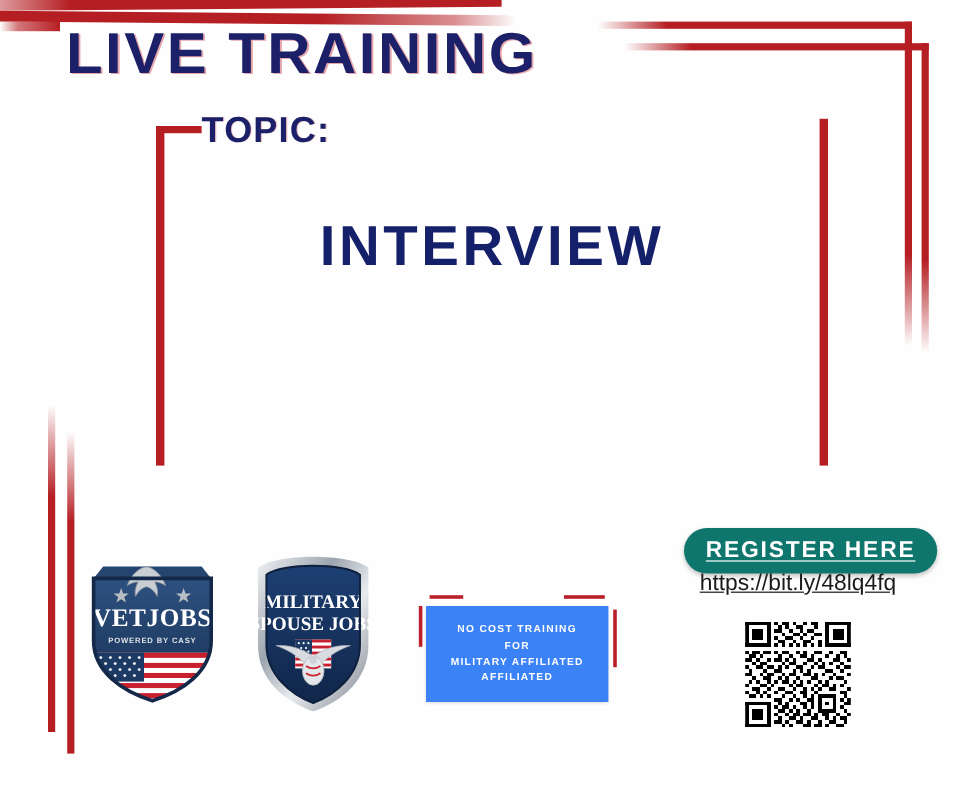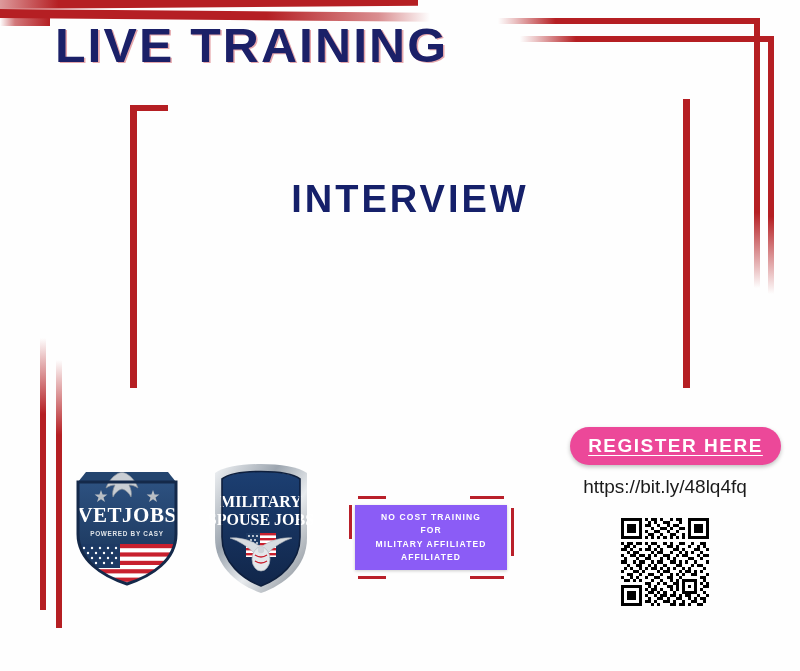--- a/index.html
+++ b/index.html
@@ -58,50 +58,50 @@
   }
   .topic-label{
     position:absolute;left:168px;top:92px;
     font-size:30px;font-weight:bold;letter-spacing:1px;
     color:#1b2068;white-space:nowrap;
     text-shadow:1px .5px 0 rgba(200,60,70,.3);
   }
   .topic-title{
     position:absolute;left:137px;top:178px;width:546px;
     text-align:center;color:#15206a;
-    font-size:38px;font-weight:bold;line-height:1.14;
+    font-size:47px;font-weight:bold;line-height:1.14;
     letter-spacing:3px;
   }
 
   
   .register-btn{
-    position:absolute;left:570px;top:427px;width:211px;height:38px;
-    background:#ec4899;border-radius:22px;
+    position:absolute;left:570px;top:440px;width:211px;height:38px;
+    background:#0f766e;border-radius:22px;
     display:flex;align-items:center;justify-content:center;
     box-shadow:0 2px 4px rgba(0,0,0,.25);
     cursor:pointer;
   }
   .register-btn span{
     color:#ffffff;font-size:19px;font-weight:bold;letter-spacing:1.5px;
     text-decoration:underline;text-underline-offset:3px;
   }
   .reg-url{
     position:absolute;left:570px;top:476px;width:190px;text-align:center;
-    font-size:19px;color:#1a1a1a;
+    font-size:19px;color:#1a1a1a;text-decoration:underline;
     white-space:nowrap;cursor:pointer;
   }
 
   
   .qr-wrap{position:absolute;left:621px;top:518px;width:88px;height:88px;background:#fff;}
   .qr-wrap svg{display:block;width:88px;height:88px;}
 
   
   .banner{
-    position:absolute;left:355px;top:505px;width:152px;height:65px;
-    background:#8b5cf6;display:flex;align-items:center;justify-content:center;
+    position:absolute;left:355px;top:505px;width:152px;height:80px;
+    background:#3b82f6;display:flex;align-items:center;justify-content:center;
     box-shadow:0 1px 3px rgba(0,0,0,.2);
   }
   .banner-text{
     color:#fff;text-align:center;font-size:8.5px;font-weight:bold;
     letter-spacing:1.1px;line-height:1.58;
   }
   .banner-deco{position:absolute;background:#b9202a;}
   .bd-tl{left:358px;top:496px;width:28px;height:3px;}
   .bd-tr{left:470px;top:496px;width:34px;height:3px;}
   .bd-bl{left:358px;top:576px;width:28px;height:3px;}
@@ -131,20 +131,21 @@
   <div class="frame-line bl2-h"></div>
 
   <div class="frame-line inner-left"></div>
   <div class="frame-line inner-top-stub"></div>
   <div class="inner-top-main"></div>
   <div class="frame-line inner-right"></div>
   <div class="inner-bottom"></div>
   <div class="inner-bottom-stub"></div>
 
   <div class="live-training">LIVE TRAINING</div>
+  <div class="topic-label">TOPIC:</div>
   <div class="topic-title">
     <div>INTERVIEW</div>
   </div>
 
   <div class="register-btn">
     <span>REGISTER HERE</span>
   </div>
   <div class="reg-url">https://bit.ly/48lq4fq</div>
 
   <div class="qr-wrap">

